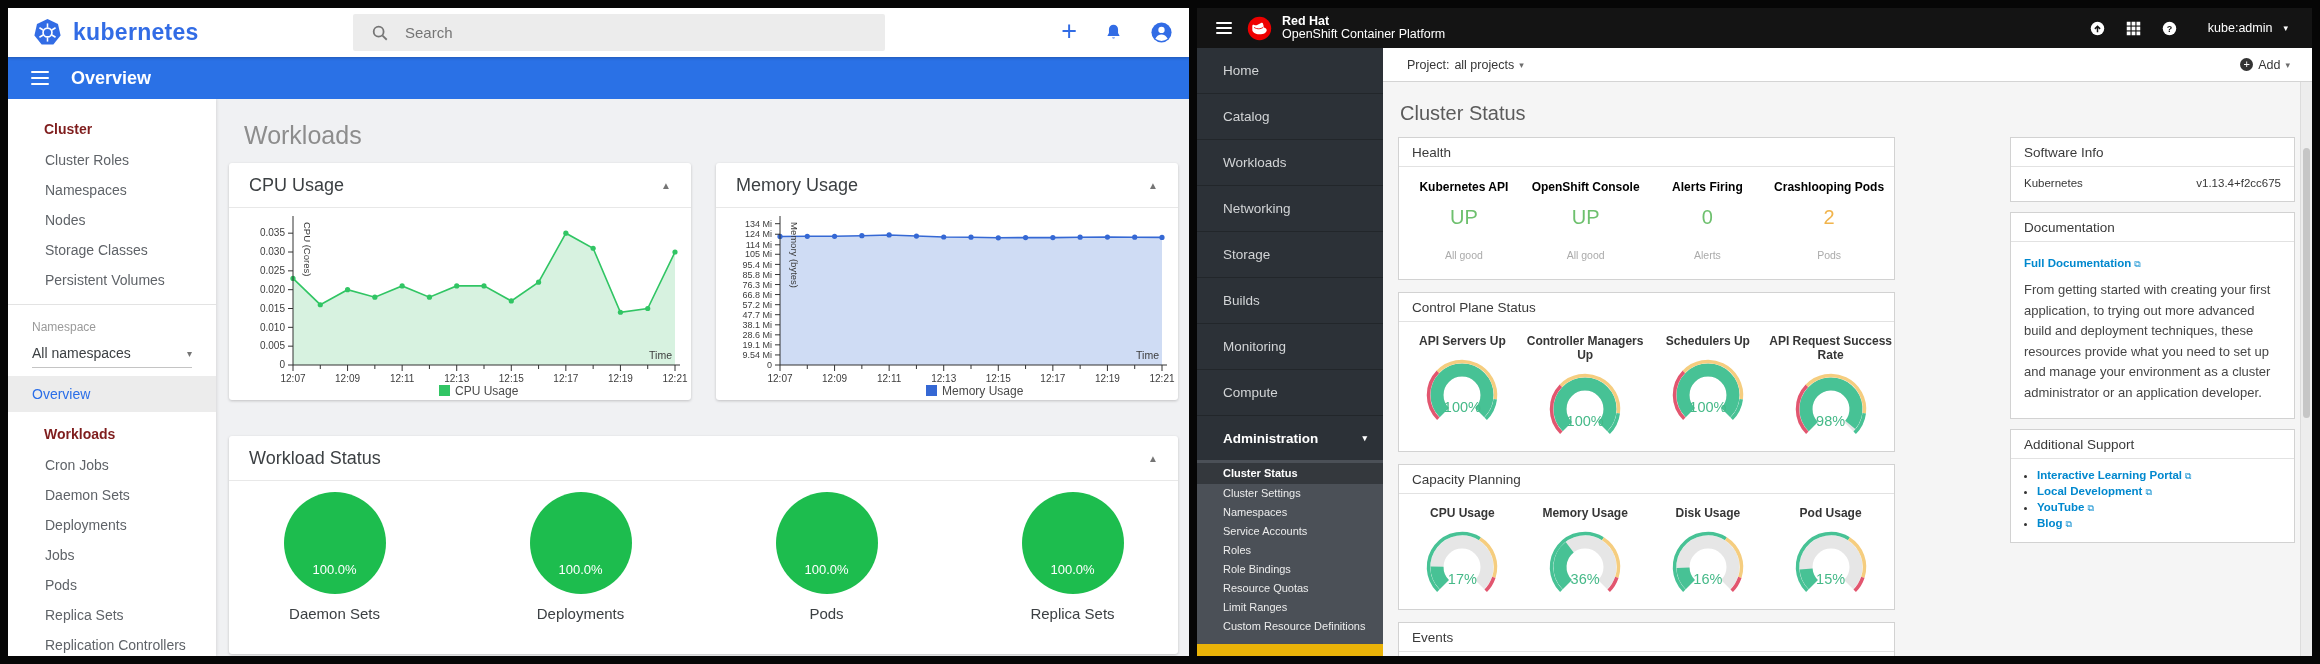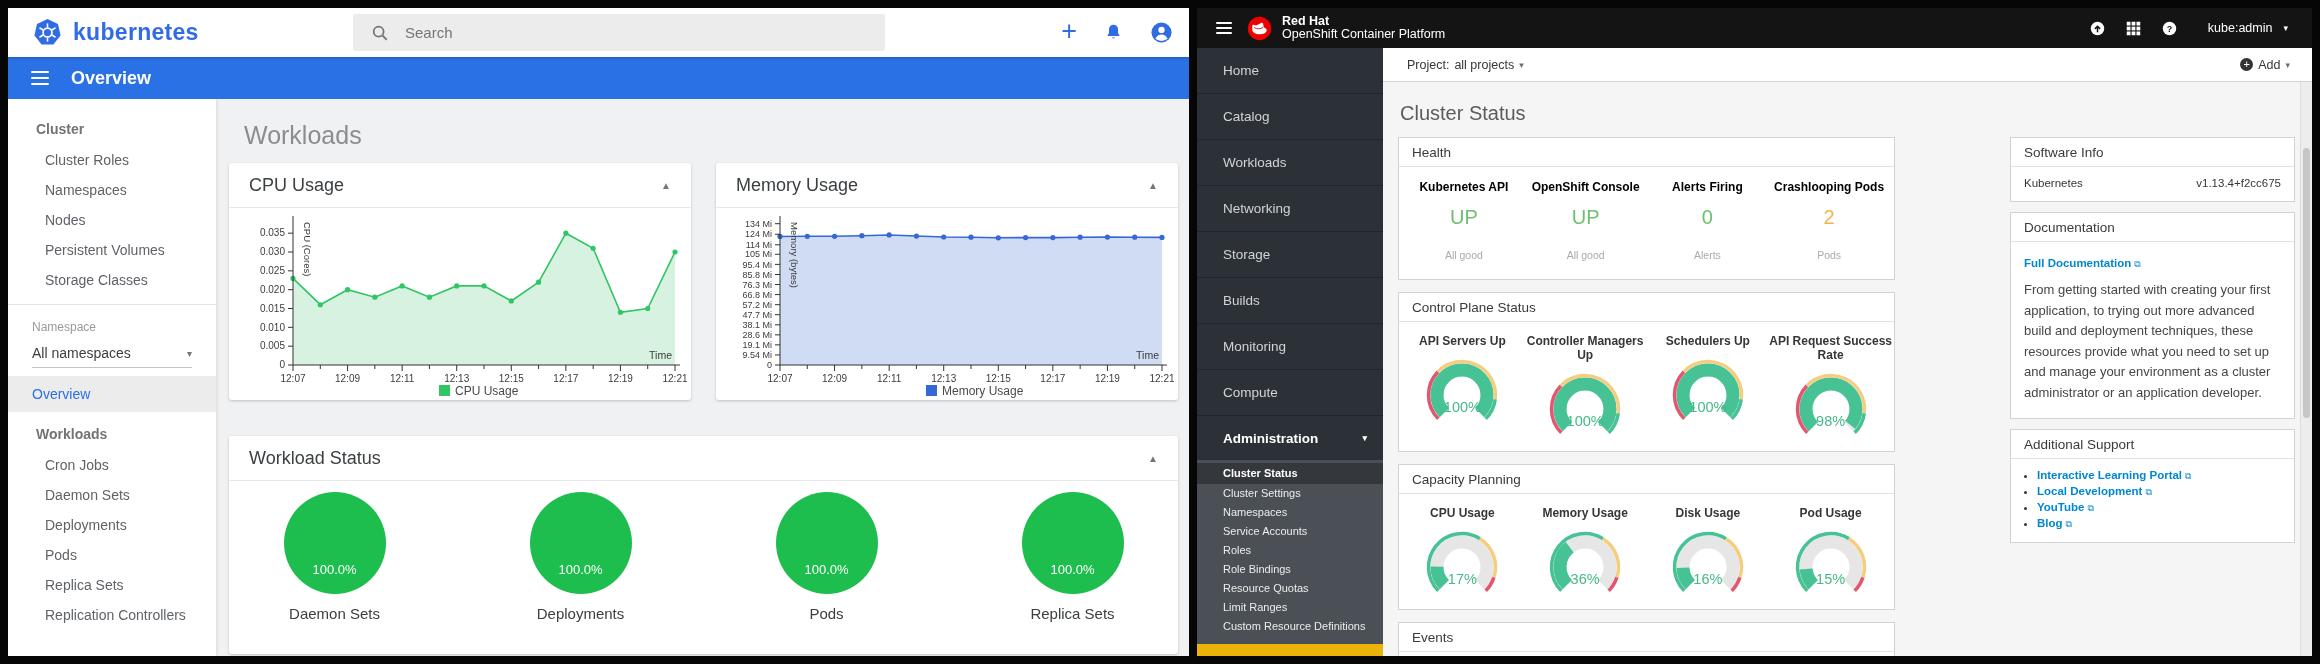--- a/index.html
+++ b/index.html
@@ -15,21 +15,21 @@
   .k8s-brand-text { color:#326ce5; font-size:23px; font-weight:bold; letter-spacing:.3px; }
   .k8s-search { position:absolute; left:345px; top:6px; width:532px; height:37px; background:#ececec; display:flex; align-items:center; gap:16px; padding-left:18px; border-radius:2px; }
   .k8s-search-ph { color:#757575; font-size:15px; }
   .k8s-top-actions { position:absolute; right:16px; top:0; height:49px; display:flex; align-items:center; gap:26px; }
   .k8s-plus { color:#326ce5; font-size:27px; font-weight:300; line-height:1; margin-top:-3px; }
   .k8s-appbar { height:42px; background:#2a71e6; display:flex; align-items:center; position:relative; z-index:2; }
   .hamburger { width:18px; display:flex; flex-direction:column; gap:4px; margin-left:23px; }
   .hamburger i { display:block; height:2px; background:#fff; border-radius:1px; }
   .k8s-appbar-title { color:#fff; font-size:18px; font-weight:bold; margin-left:22px; }
   .k8s-sidebar { position:absolute; left:0; top:91px; bottom:0; width:208px; background:#fff; box-shadow:1px 0 3px rgba(0,0,0,.10); padding-top:14px; font-size:14px; z-index:1; }
-  .k8s-side-heading { padding:8px 28px; color:#737373; font-weight:bold; }
+  .k8s-side-heading { padding:8px 36px; color:#7f1d1d; font-weight:bold; }
   .k8s-side-item { display:block; padding:7px 24px 7px 37px; color:#5f6368; cursor:pointer; }
   .k8s-divider { border:none; border-top:1px solid #e3e3e3; margin:9px 0; }
   .k8s-ns-label { padding:6px 24px 2px; color:#9a9a9a; font-size:12px; }
   .k8s-ns-select { margin:2px 24px 0; padding:7px 0 6px; border-bottom:1px solid #c4c4c4; color:#3c4043; display:flex; justify-content:space-between; align-items:center; cursor:pointer; }
   .k8s-side-item.k8s-active { background:#ececec; color:#2a6ee8; padding:10px 24px; margin-top:8px; }
   .k8s-side-heading.mt { margin-top:6px; }
   .k8s-main { position:absolute; left:208px; top:91px; right:0; bottom:0; overflow:hidden; }
   .k8s-page-title { margin:22px 0 0 28px; font-size:25px; font-weight:400; color:#8d8d8d; }
   .k8s-card { position:absolute; background:#fff; border-radius:3px; box-shadow:0 1px 3px rgba(0,0,0,.20); overflow:hidden; }
   .card-cpu { left:13px; top:64px; width:462px; height:237px; }
@@ -141,33 +141,34 @@
           <i></i>
         </div>
       <span class="k8s-appbar-title">Overview</span>
     </div>
 
     <aside class="k8s-sidebar">
       <div class="k8s-side-heading">Cluster</div>
       <a class="k8s-side-item">Cluster Roles</a>
       <a class="k8s-side-item">Namespaces</a>
       <a class="k8s-side-item">Nodes</a>
+      <a class="k8s-side-item">Storage Classes</a>
       <a class="k8s-side-item">Persistent Volumes</a>
-      <a class="k8s-side-item">Storage Classes</a>
       <hr class="k8s-divider">
       <div class="k8s-ns-label">Namespace</div>
       <div class="k8s-ns-select">
         <span>All namespaces</span>
         <span class="caret-up">▾</span>
       </div>
       <a class="k8s-side-item k8s-active">Overview</a>
       <div class="k8s-side-heading mt">Workloads</div>
       <a class="k8s-side-item">Cron Jobs</a>
       <a class="k8s-side-item">Daemon Sets</a>
       <a class="k8s-side-item">Deployments</a>
+      <a class="k8s-side-item">Jobs</a>
       <a class="k8s-side-item">Pods</a>
       <a class="k8s-side-item">Replica Sets</a>
       <a class="k8s-side-item">Replication Controllers</a>
 
     </aside>
 
     <main class="k8s-main">
       <h1 class="k8s-page-title">Workloads</h1>
 
       <div class="k8s-card card-cpu">

